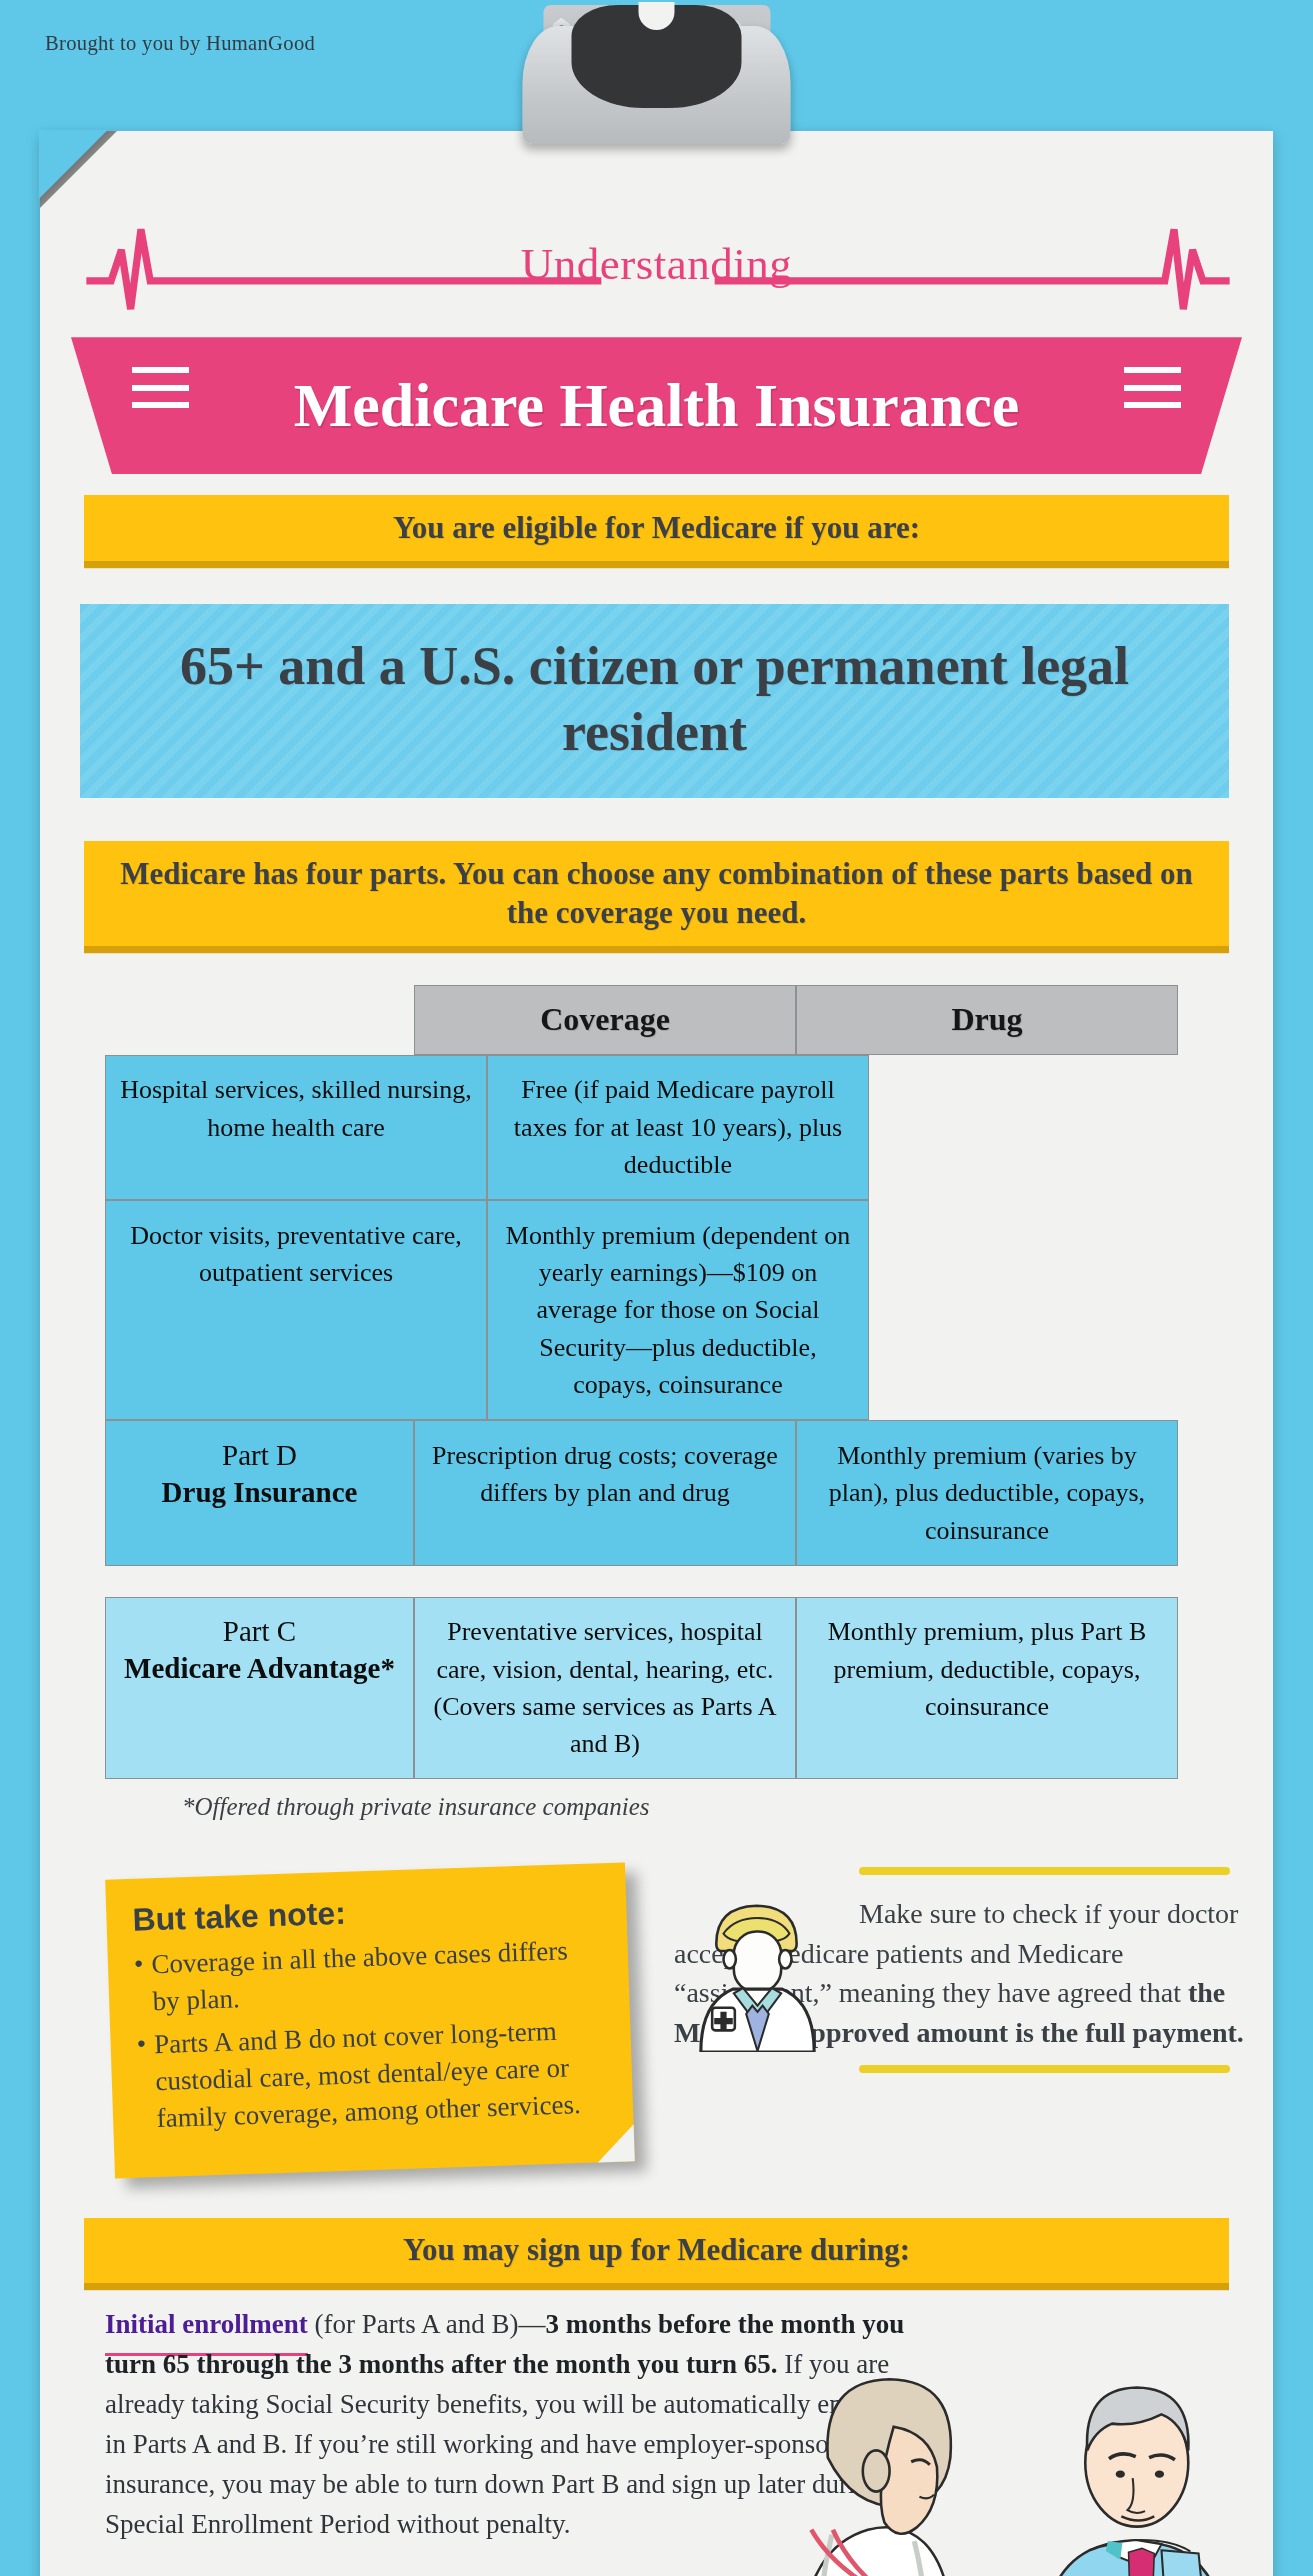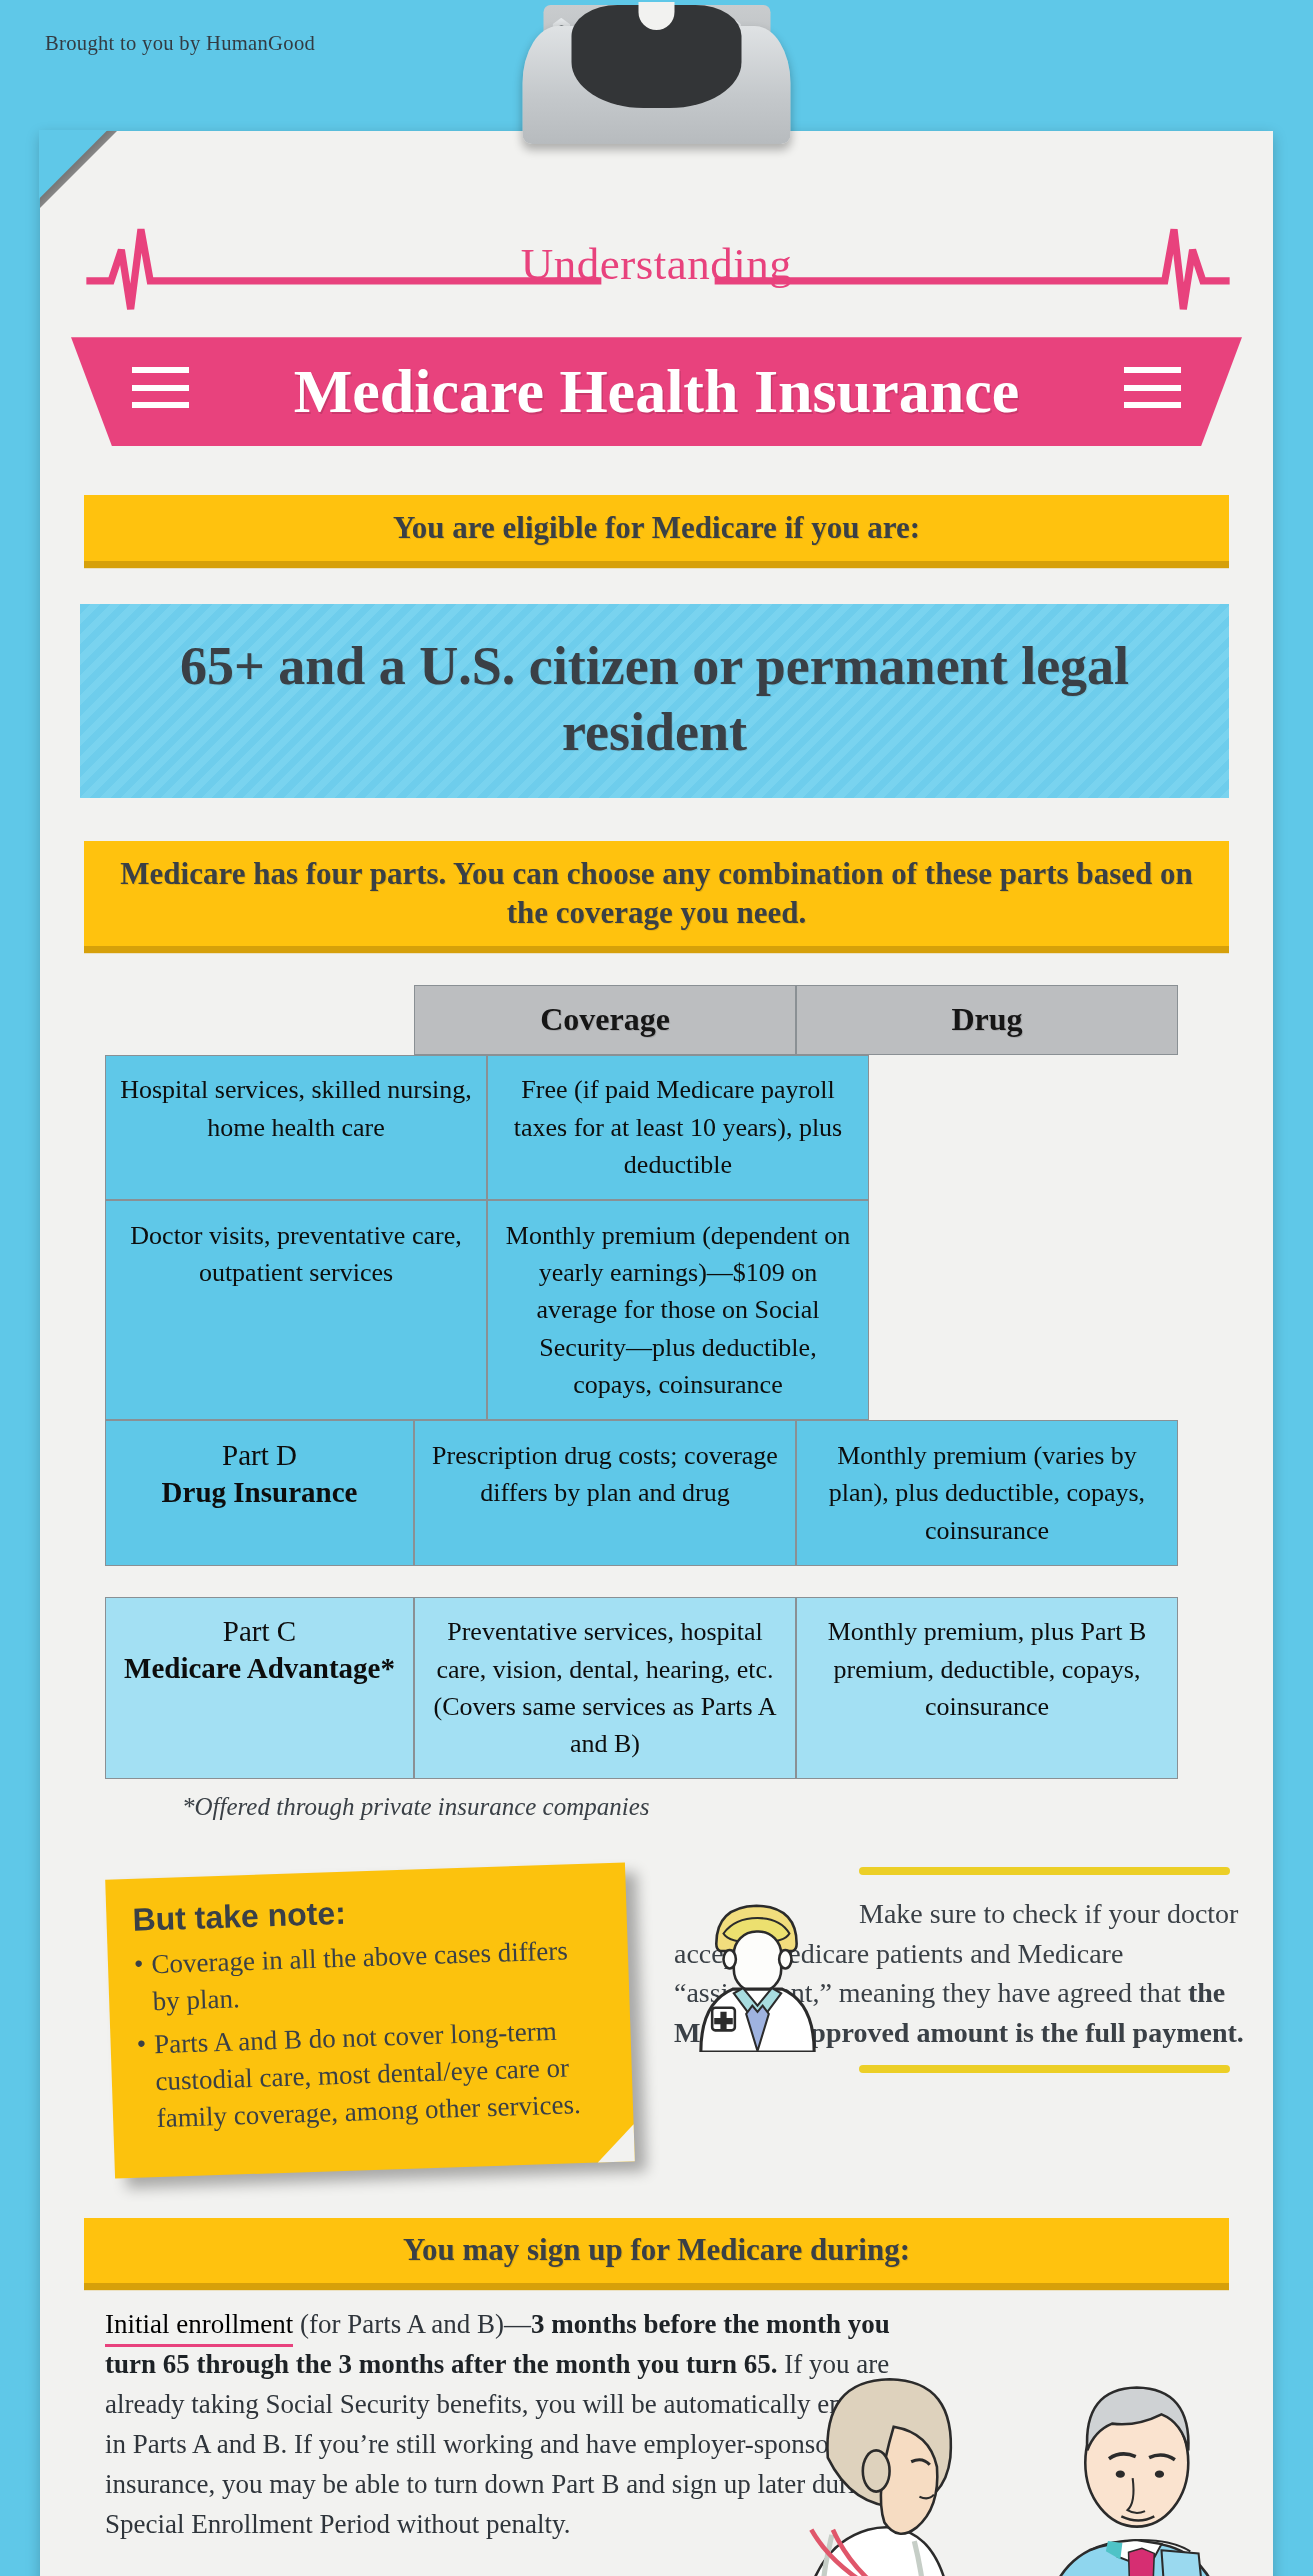--- a/index.html
+++ b/index.html
@@ -74,21 +74,21 @@
   .eyebrow svg { position: absolute; left: 46px; top: 0; }
   .eyebrow .word {
     position: absolute; left: 0; right: 0; top: 18.5px; text-align: center;
     font-family: "Liberation Serif", serif;
     font-size: 45px; color: #e8427d; letter-spacing: 0.5px;
   }
 
   
   .ribbon-wrap { position: relative; height: 129px; margin-top: 5.2px; }
   .ribbon {
-    position: absolute; left: 31px; right: 31px; top: 0; height: 109px;
+    position: absolute; left: 31px; right: 31px; top: 0; height: 137px;
     background: #e8427d;
     clip-path: polygon(0 0, 100% 0, 96.5% 100%, 3.5% 100%);
     display: flex; align-items: center; justify-content: center;
   }
   .ribbon h1 {
     font-family: "Liberation Serif", serif;
     font-weight: bold; font-size: 62px; color: #ffffff;
     letter-spacing: 0px; text-shadow: 1.5px 2.1px 0 rgba(0,0,0,.13);
   }
   .ribbon .lines { position:absolute; top: 30px; width: 57px; height: 47px; }
@@ -198,22 +198,22 @@
   .callout .ctext b { font-weight: bold; }
 
   
   .enroll { position: relative; margin: 0 65px; padding-top: 17.5px; }
   .enroll p {
     font-family: "Liberation Serif", serif;
     font-size: 27px; color: #2f353b; line-height: 1.48;
     margin-bottom: 24px; max-width: 804px;
   }
   .enroll .pink {
-    color: #000000; font-weight: normal;
-    border-bottom: 3.1px solid #e8427d; padding-bottom: 5px;
+    color: #4c1d95; font-weight: bold;
+    border-bottom: 3.1px solid #e8427d; padding-bottom: 14px;
   }
   .enroll b { font-weight: bold; color: #1d2226; }
   .enroll .illo { position: absolute; right: -5.2px; top: 20.6px; width: 412px; height: 361px; }
 </style>
 </head>
 <body>
 
 <div class="page-bg"></div>
 
 <div class="brought-by">Brought to you by HumanGood</div>

